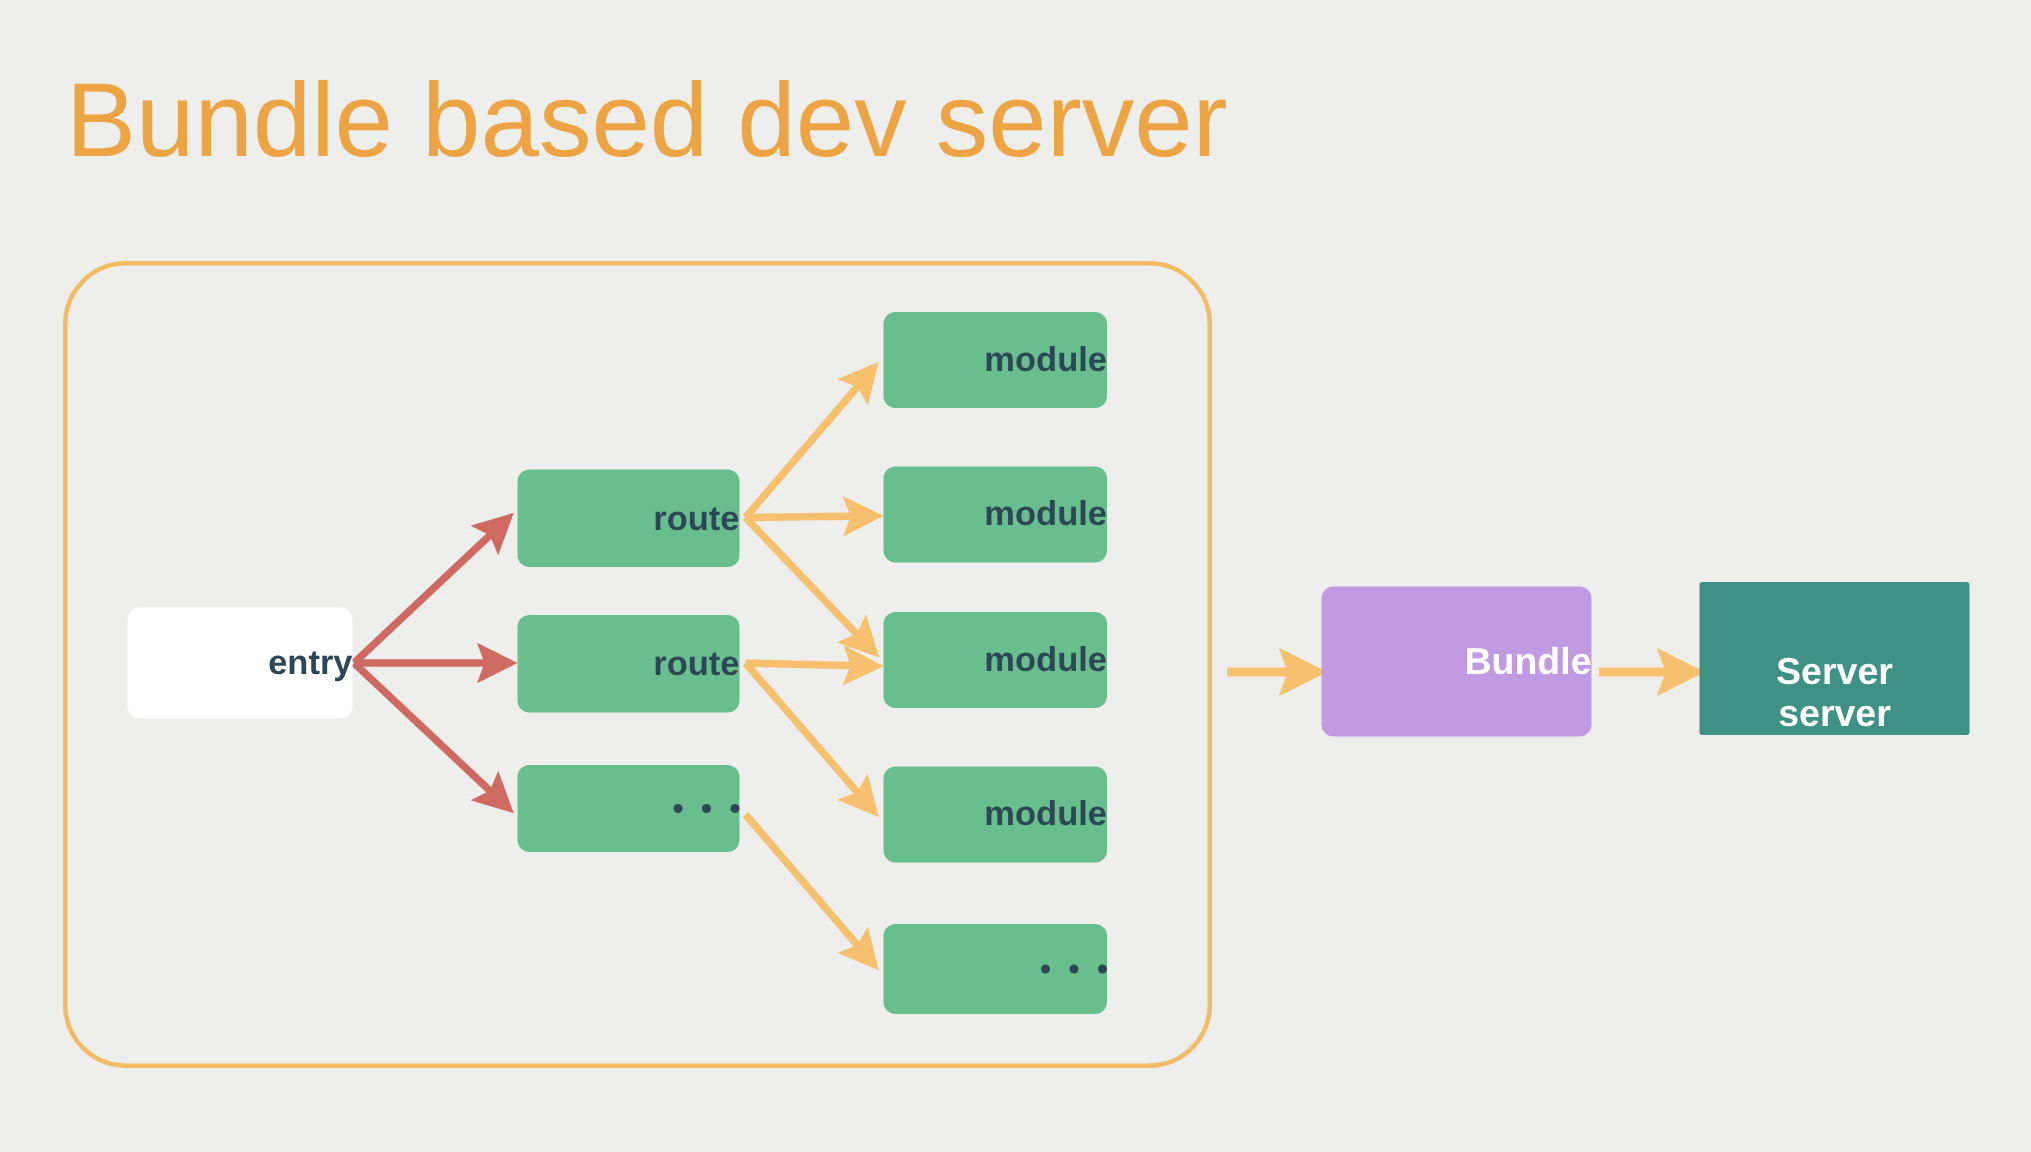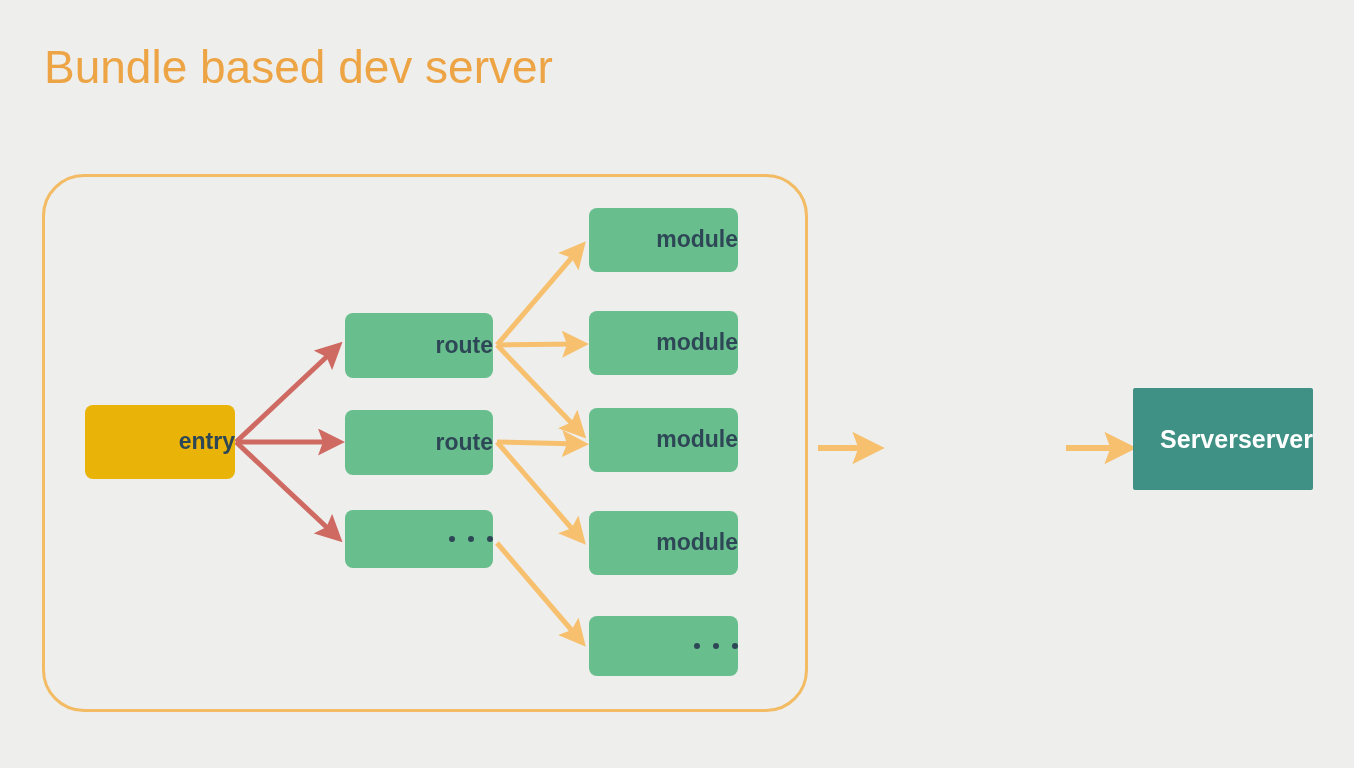--- a/index.html
+++ b/index.html
@@ -16,21 +16,21 @@
   }
   #stage {
     position: relative;
     width: 1354px;
     height: 768px;
   }
   #title {
     position: absolute;
     left: 44px;
     top: 42px;
-    font-size: 46px;
+    font-size: 70px;
     font-weight: 400;
     letter-spacing: 0px;
     color: #eda444;
     white-space: nowrap;
     line-height: 1.1;
   }
   #graph-container {
     position: absolute;
     left: 42px;
     top: 174px;
@@ -53,21 +53,21 @@
     box-sizing: border-box;
     display: flex;
     align-items: center;
     justify-content: flex-end;
     text-align: center;
     border-radius: 8px;
     font-weight: bold;
     line-height: 1.12;
   }
   .node-entry {
-    background: #eab308;
+    background: #ffffff;
     color: #2e4756;
     font-size: 23px;
   }
   .node-green {
     background: #68bf8d;
     color: #2e4756;
     font-size: 23px;
   }
   .node-bundle {
     background: #c09ae3;
@@ -192,19 +192,22 @@
   </div>
 
   <div class="node node-green" style="left:589px; top:616px; width:149px; height:60px;">
     <span class="ellipsis-dots">
         <i></i>
         <i></i>
         <i></i>
       </span>
   </div>
 
-
-  <div class="node node-server" style="left:1133px; top:388px; width:180px; height:102px; flex-direction:row;">
+  <div class="node node-bundle" style="left:881px; top:391px; width:180px; height:100px;">
+    <span>Bundle</span>
+  </div>
+
+  <div class="node node-server" style="left:1133px; top:388px; width:180px; height:102px; flex-direction:column;">
     <span class="srv-line">Server</span>
     <span class="srv-line">server</span>
   </div>
 
 </div>
 
 </body></html>

